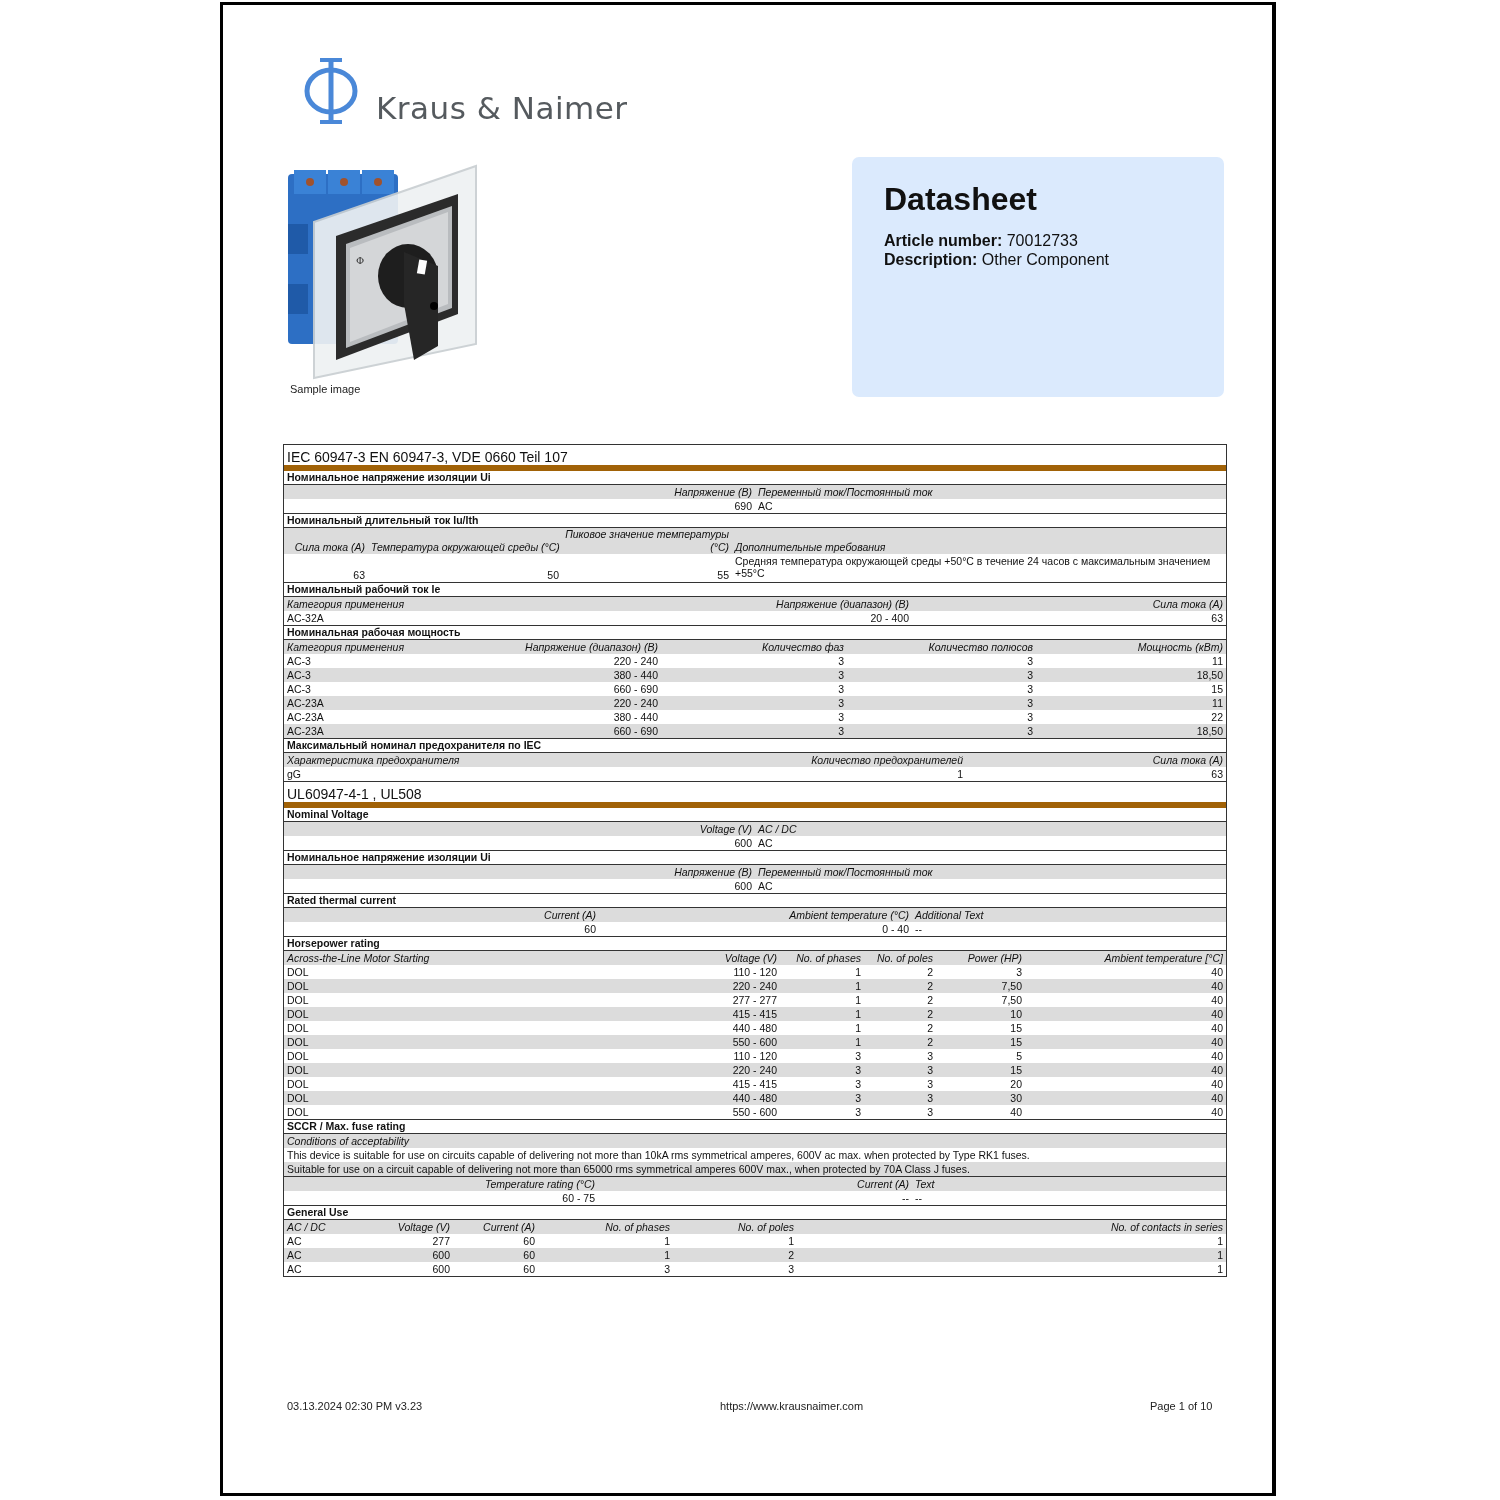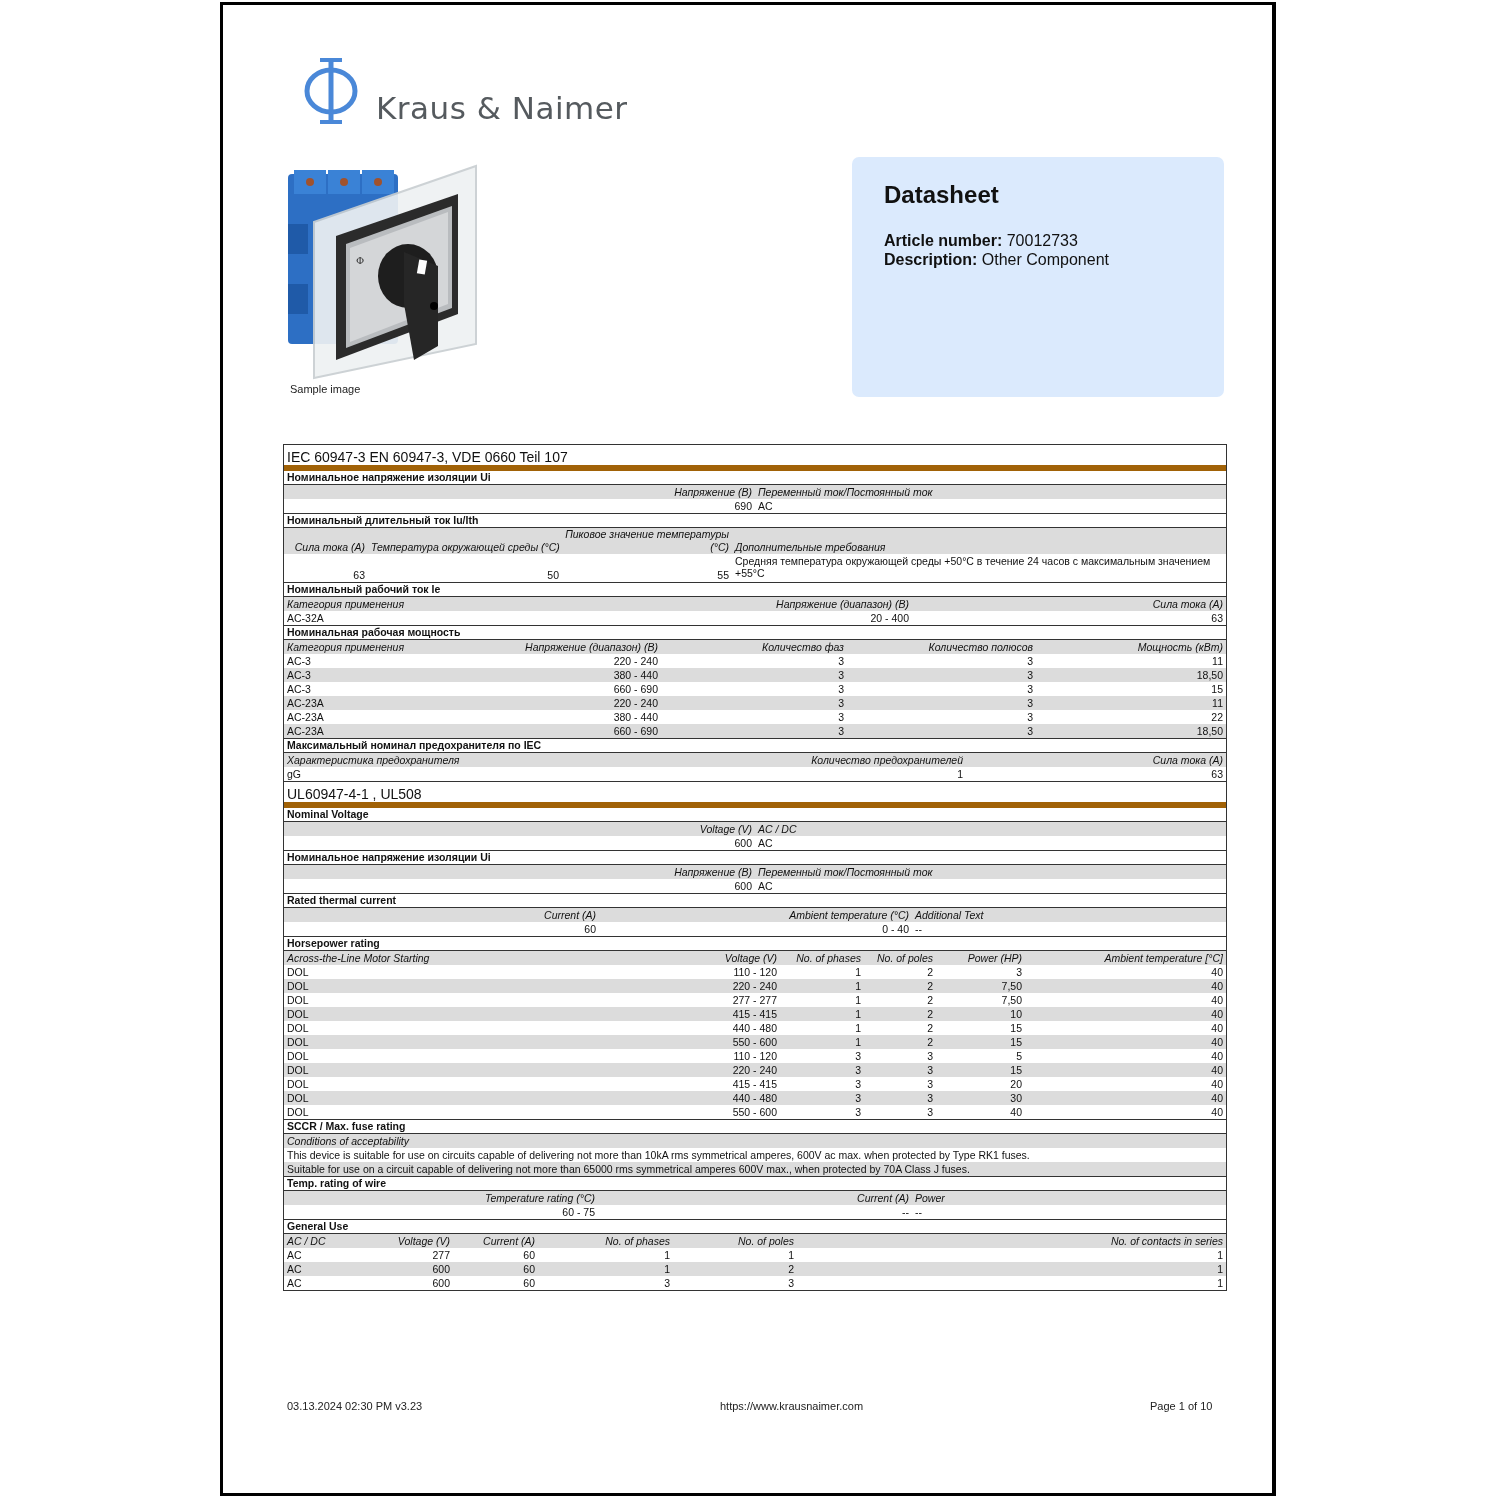--- a/index.html
+++ b/index.html
@@ -4,21 +4,21 @@
 <style>
   html, body { margin:0; padding:0; background:#ffffff; }
   body { width:1500px; height:1500px; position:relative; overflow:hidden; font-family:"Liberation Sans", sans-serif; color:#111; }
   .page { position:absolute; left:220px; top:2px; width:1056px; height:1494px; border:3px solid #000; border-right-width:4px; box-sizing:border-box; background:#fff; }
   .logo { position:absolute; left:302px; top:56px; height:70px; display:flex; align-items:flex-end; }
   .logo-mark { width:58px; height:70px; position:relative; }
   .logo-text { margin-left:16px; font-family:"DejaVu Sans", sans-serif; font-size:31px; color:#555a5e; letter-spacing:0.5px; }
   .product { position:absolute; left:286px; top:164px; width:194px; height:216px; }
   .caption { position:absolute; left:290px; top:383px; font-size:11px; color:#222; }
   .infobox { position:absolute; left:852px; top:157px; width:372px; height:240px; background:#dbeafd; border-radius:7px; }
-  .infobox h1 { position:absolute; left:32px; top:24px; margin:0; font-size:24px; font-weight:bold; color:#111; }
+  .infobox h1 { position:absolute; left:32px; top:24px; margin:0; font-size:32px; font-weight:bold; color:#111; }
   .infobox .line { position:absolute; left:32px; font-size:16px; color:#111; }
   .infobox .line b { font-weight:bold; }
   .sheet { position:absolute; left:283px; top:444px; width:944px; border:1px solid #333; box-sizing:border-box; font-size:10.5px; }
   .std-title { font-size:14px; font-weight:normal; height:20px; line-height:24px; padding-left:3px; border-bottom:6px solid #a16207; }
   .sec-title { font-weight:bold; height:13px; line-height:13px; padding-left:3px; border-bottom:1px solid #333; font-size:10.5px; }
   table { width:100%; border-collapse:collapse; table-layout:fixed; }
   td { padding:0 3px; height:14px; line-height:14px; white-space:nowrap; overflow:visible; font-size:10.5px; }
   tr.hdr td { font-style:italic; background:#dcdcdc; }
   tr.alt td { background:#dcdcdc; }
   table.blk { border-bottom:1px solid #333; }
@@ -420,32 +420,31 @@
         </tr>
     <tr>
           <td>This device is suitable for use on circuits capable of delivering not more than 10kA rms symmetrical amperes, 600V ac max. when protected by Type RK1 fuses.</td>
         </tr>
     <tr class="alt">
           <td>Suitable for use on a circuit capable of delivering not more than 65000 rms symmetrical amperes 600V max., when protected by 70A Class J fuses.</td>
         </tr>
   </tbody>
     </table>
 
-  <div class="sec-title">Temp. rating of wire</div>
   <table class="blk">
     <colgroup>
         <col style="width:314px">
         <col style="width:314px">
         <col>
       </colgroup>
     <tbody>
         <tr class="hdr">
       <td class="r">Temperature rating (°C)</td>
       <td class="r">Current (A)</td>
-      <td>Power</td>
+      <td>Text</td>
     </tr>
     <tr>
       <td class="r">60 - 75</td>
       <td class="r">--</td>
       <td>--</td>
     </tr>
   </tbody>
     </table>
 
   <div class="sec-title">General Use</div>

